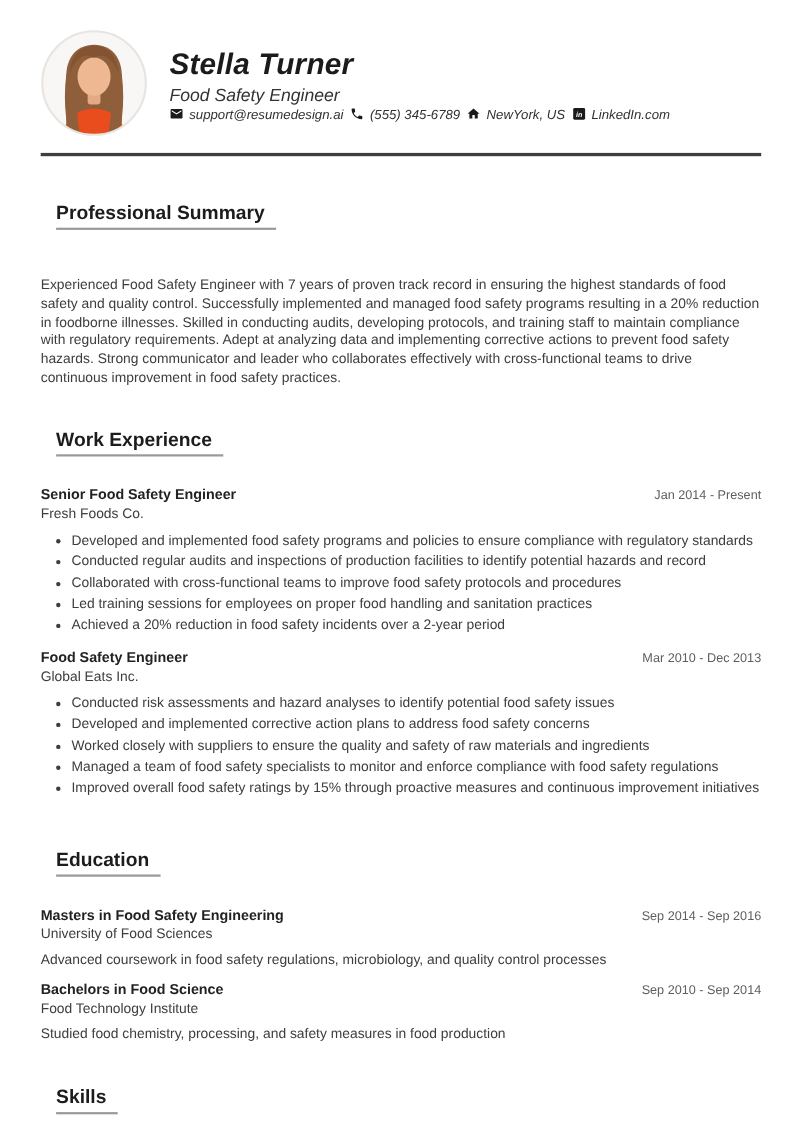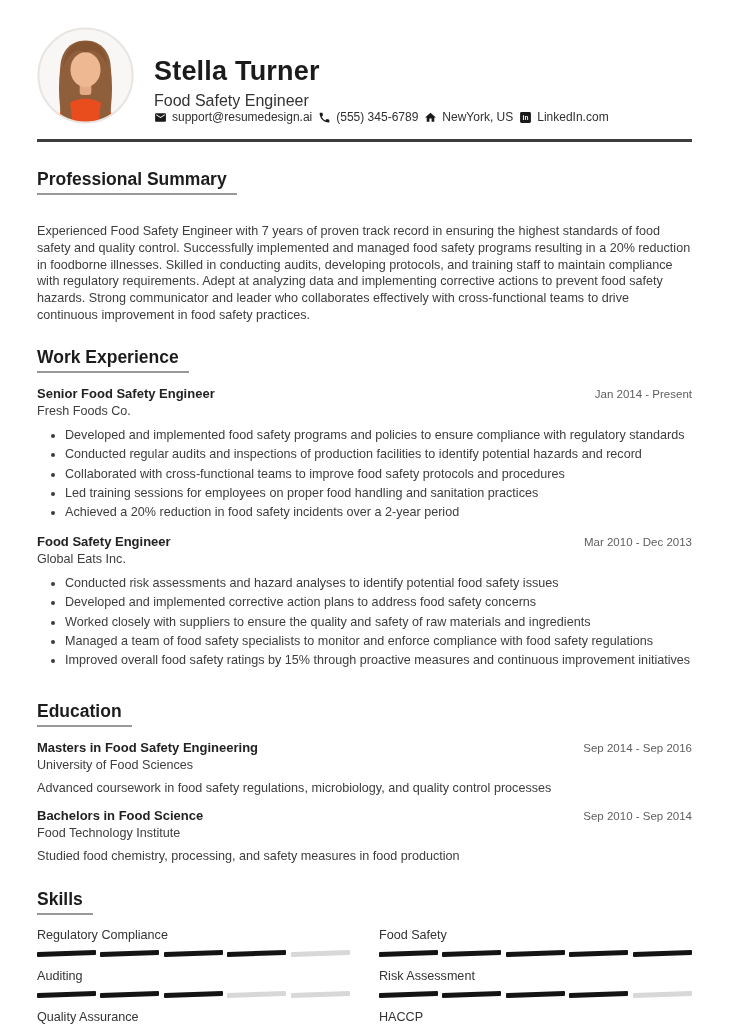--- a/index.html
+++ b/index.html
@@ -7,39 +7,39 @@
   body {
     width: 730px; height: 1024px;
     background: #ffffff;
     font-family: "Liberation Sans", sans-serif;
     color: #3d3d3d;
     overflow: hidden;
   }
   .page { padding: 0 38px 0 37px; }
 
   
-  .header-row { display: flex; align-items: flex-end; gap: 20px; padding-top: 27px; }
+  .header-row { display: flex; align-items: center; gap: 20px; padding-top: 27px; font-style: italic; }
   .avatar-wrap { width: 97px; height: 97px; flex: 0 0 97px; }
   .avatar-wrap svg { width: 97px; height: 97px; display: block; }
   .identity { padding-top: 4px; }
   .person-name { font-size: 27px; font-weight: bold; color: #1b1b1b; line-height: 1.1; letter-spacing: 0.2px; }
   .person-title { font-size: 16px; color: #333; margin-top: 5px; }
   .contact-row { display: flex; align-items: center; gap: 6px; }
   .contact-item { display: flex; align-items: center; gap: 5px; font-size: 12px; color: #303030; }
   .contact-item svg { width: 13px; height: 13px; display: block; }
   .divider { border: 0; border-top: 3px solid #3e3e3e; margin: 15px 0 0 0; }
 
   
   .section { margin-top: 27px; }
   .section-heading {
     display: inline-block;
     font-size: 17.5px; font-weight: bold; color: #1c1c1c;
     border-bottom: 2px solid #999;
     padding: 0 10px 3px 0;
-    margin: 0;
+    margin: 14px;
   }
   .summary-text { font-size: 12.6px; line-height: 16.8px; margin-top: 28px; color: #3d3d3d; }
 
   
   .entry { margin-top: 13px; }
   .entry-head { display: flex; justify-content: space-between; align-items: baseline; }
   .entry-title { font-size: 13px; font-weight: bold; color: #222; }
   .entry-dates { font-size: 11.5px; color: #5e5e5e; white-space: nowrap; }
   .entry-sub { font-size: 12.6px; color: #3d3d3d; margin-top: 3px; }
   .entry-desc { font-size: 12.6px; color: #3d3d3d; margin-top: 9px; }

